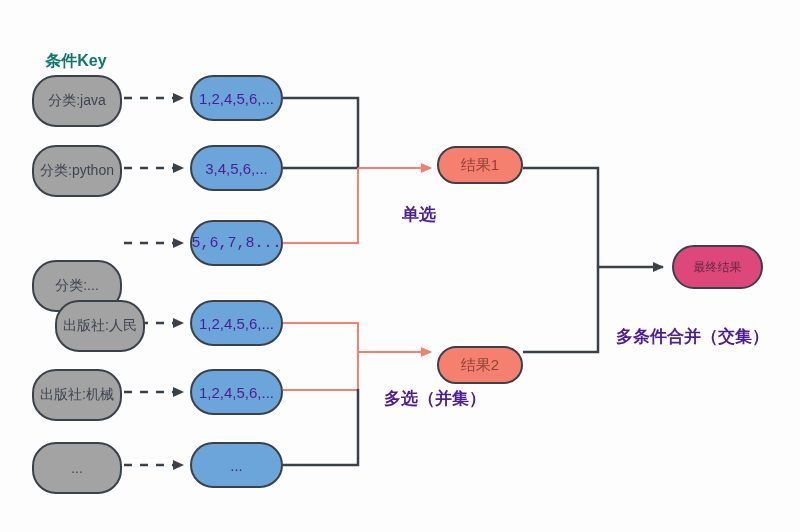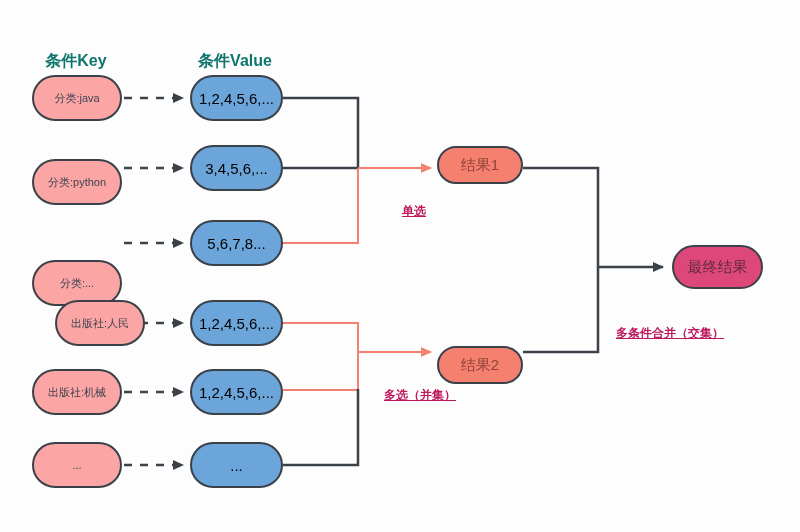--- a/index.html
+++ b/index.html
@@ -14,46 +14,46 @@
   .box{
     position:absolute;
     box-sizing:border-box;
     border:2.5px solid #3A4149;
     border-radius:24px;
     display:flex;align-items:center;justify-content:center;
     z-index:1;
     white-space:nowrap;
   }
   .key-box{
-    left:32px;width:90px;height:46px;
-    background:#fca5a5;color:#3E4450;font-size:11px;
+    left:32px;width:90px;height:52px;
+    background:#a3a3a3;color:#3E4450;font-size:14px;
   }
   .val-box{
     left:190px;width:93px;height:46px;
-    background:#6CA5DA;color:#000000;font-size:15px;
+    background:#6CA5DA;color:#4c1d95;font-size:15px;
   }
   .result-box{
     left:437px;width:86px;height:38px;
     background:#F5806F;color:#8F4238;font-size:15px;
   }
   .final-box{
     left:672px;top:245px;width:91px;height:44px;
-    background:#DE4779;color:#5F2B42;font-size:15px;
+    background:#DE4779;color:#5F2B42;font-size:12px;
   }
   .col-header{
     position:absolute;top:35px;
     width:90px;text-align:center;
     font-size:16px;font-weight:bold;color:#0f766e;
     z-index:1;
     margin-top:16px;
   }
   .caption{
     position:absolute;
-    font-size:12px;font-weight:bold;color:#be185d;
-    z-index:1;white-space:nowrap;text-decoration:underline;
+    font-size:17px;font-weight:bold;color:#4c1d95;
+    z-index:1;white-space:nowrap;
   }
 </style>
 </head>
 <body>
 
 <div id="canvas">
 
   <svg id="edges" width="800" height="532" viewBox="0 0 800 532">
     <defs>
       <marker id="mDark" markerWidth="13" markerHeight="12" refX="10" refY="5" orient="auto" markerUnits="userSpaceOnUse">
@@ -80,30 +80,29 @@
     <path d="M283 390 H358" stroke="#F5806F" stroke-width="2" fill="none"></path>
     <path d="M358 352 H431" stroke="#F5806F" stroke-width="2" fill="none" marker-end="url(#mRed)"></path>
     <path d="M283 465 H358 V389" stroke="#3A4149" stroke-width="2.5" fill="none"></path>
 
     <path d="M523 168 H598 V267" stroke="#3A4149" stroke-width="2.5" fill="none"></path>
     <path d="M523 352 H598 V267" stroke="#3A4149" stroke-width="2.5" fill="none"></path>
     <path d="M598 267 H663" stroke="#3A4149" stroke-width="2.5" fill="none" marker-end="url(#mDark)"></path>
   </svg>
 
   <div class="col-header" style="left:31px;">条件Key</div>
-  <div class="col-header" style="left:190px;">条件Value</div>
 
   <div class="box key-box" style="top:75px;">分类:java</div>
   <div class="box val-box" style="top:75px;">1,2,4,5,6,...</div>
 
-  <div class="box key-box" style="top:145px;margin-top:14px;">分类:python</div>
+  <div class="box key-box" style="top:145px;">分类:python</div>
   <div class="box val-box" style="top:145px;">3,4,5,6,...</div>
 
   <div class="box key-box" style="top:220px;margin-top:40px;">分类:...</div>
-  <div class="box val-box" style="top:220px;">5,6,7,8...</div>
+  <div class="box val-box" style="top:220px;font-family:Liberation Mono, monospace;">5,6,7,8...</div>
 
   <div class="box key-box" style="top:300px;margin-left:23px;">出版社:人民</div>
   <div class="box val-box" style="top:300px;">1,2,4,5,6,...</div>
 
   <div class="box key-box" style="top:369px;">出版社:机械</div>
   <div class="box val-box" style="top:369px;">1,2,4,5,6,...</div>
 
   <div class="box key-box" style="top:442px;">...</div>
   <div class="box val-box" style="top:442px;">...</div>
 

